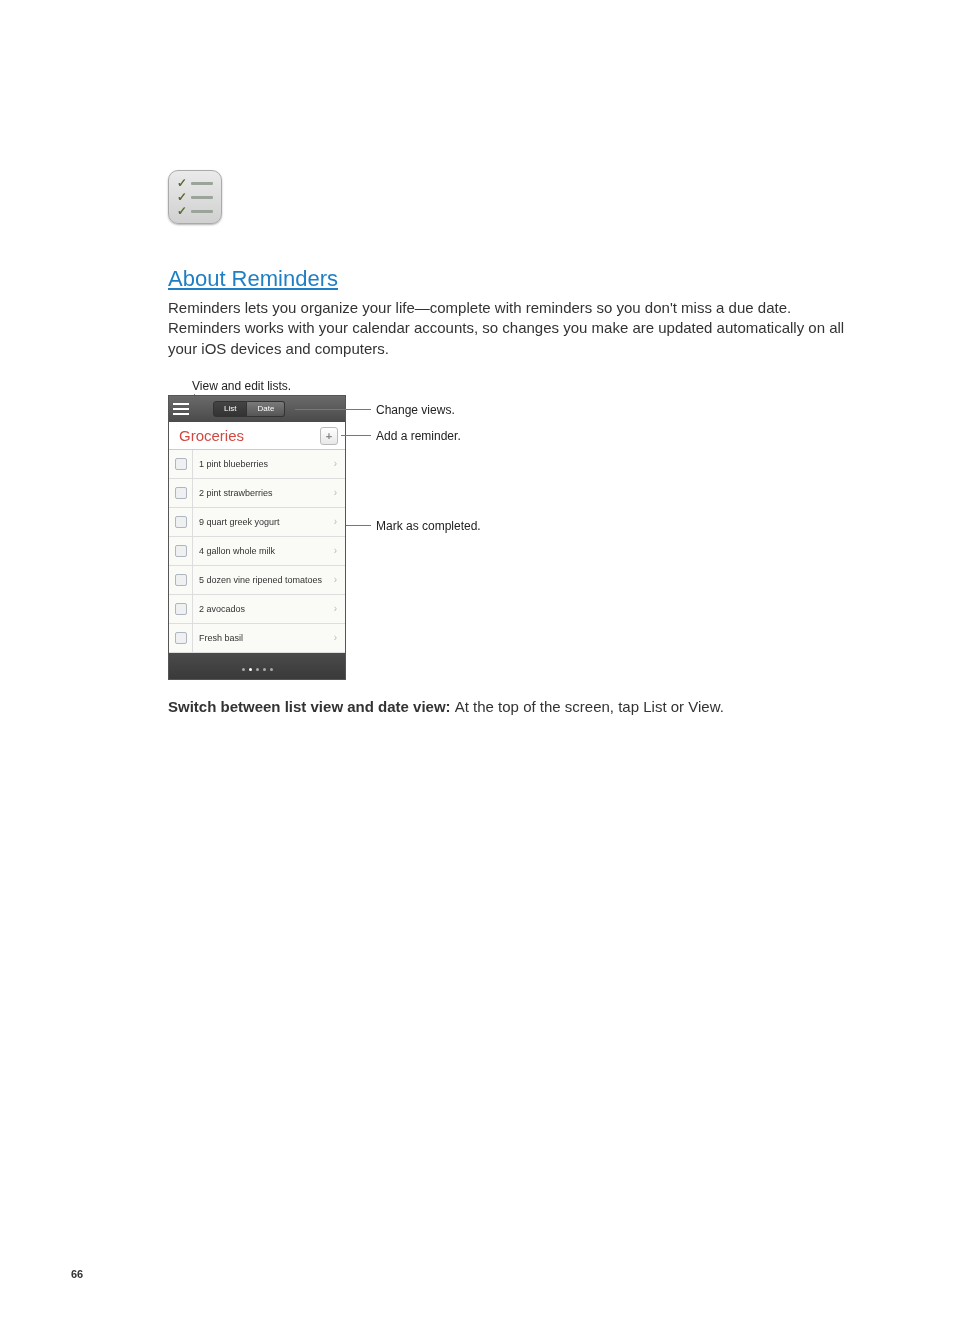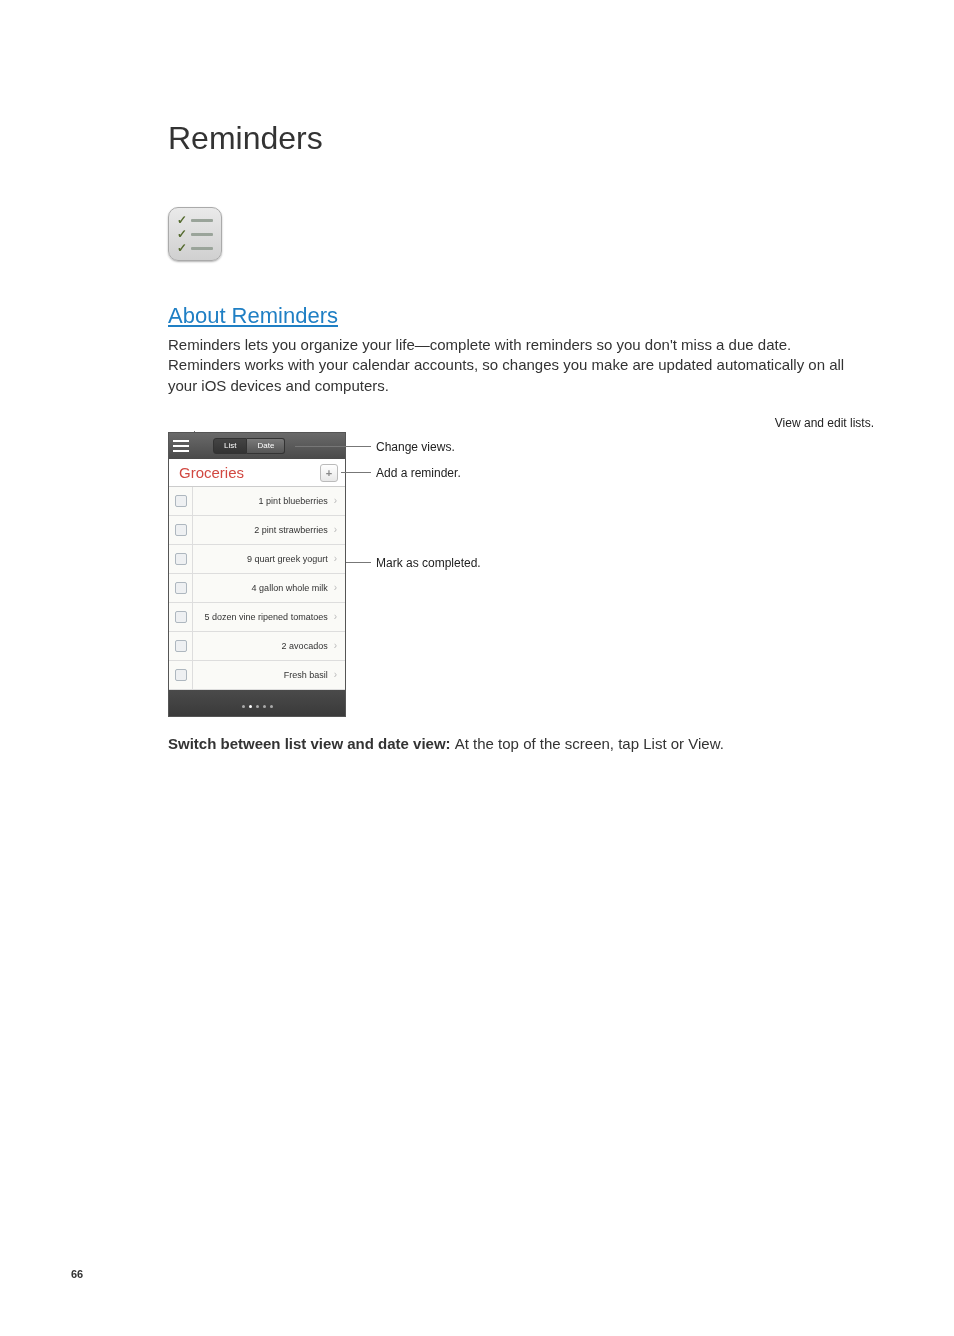--- a/index.html
+++ b/index.html
@@ -77,21 +77,20 @@
     font-size: 15px;
     line-height: 1.35;
     color: #333;
     max-width: 680px;
     margin-bottom: 20px;
   }
   .figure-area {
     position: relative;
     margin-top: 10px;
     margin-bottom: 18px;
-    text-align: right;
   }
   .callout-top {
     font-size: 12px;
     color: #222;
     margin-left: 24px;
     margin-bottom: 2px;
   }
   .callout-top-line {
     width: 1px;
     height: 6px;
@@ -244,21 +243,20 @@
     font-size: 11px;
     font-weight: 700;
     color: #333;
   }
 </style>
 </head>
 <body>
 
 <div class="page">
   <div class="header-row">
-    <div class="chapter-title">Reminders</div>
   </div>
 
   <div class="app-icon">
     <div class="app-icon-row">
         <span class="app-icon-check">✓</span>
         <span class="app-icon-line"></span>
       </div>
     <div class="app-icon-row">
         <span class="app-icon-check">✓</span>
         <span class="app-icon-line"></span>

